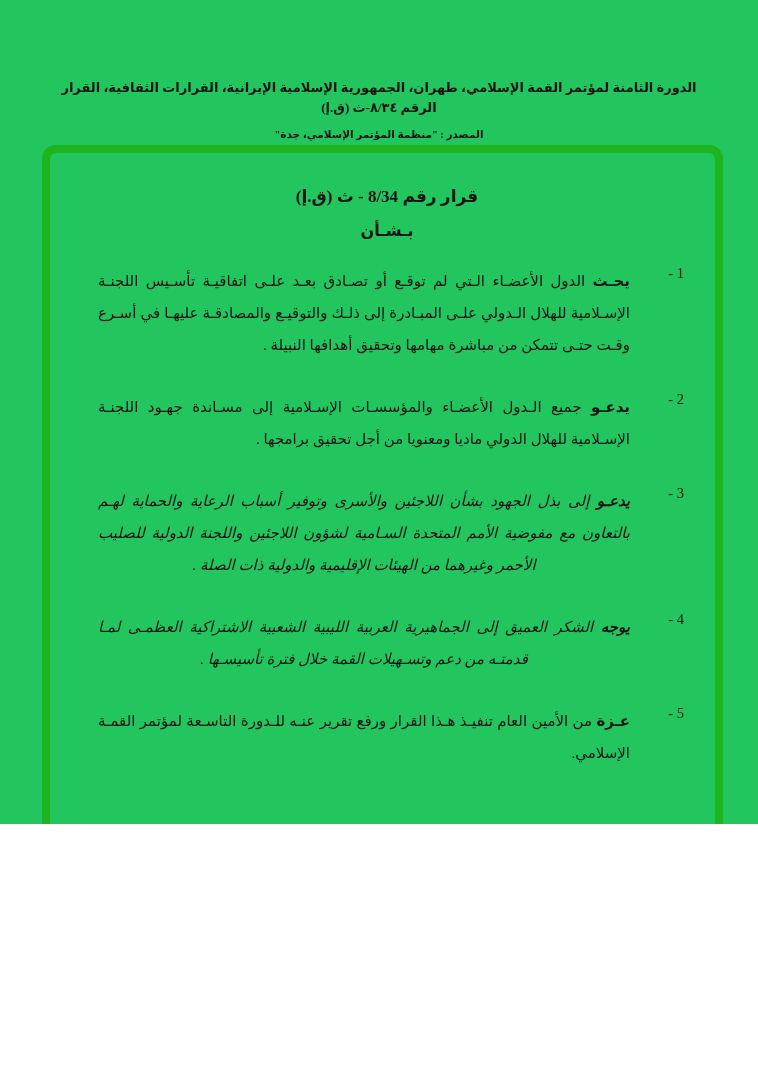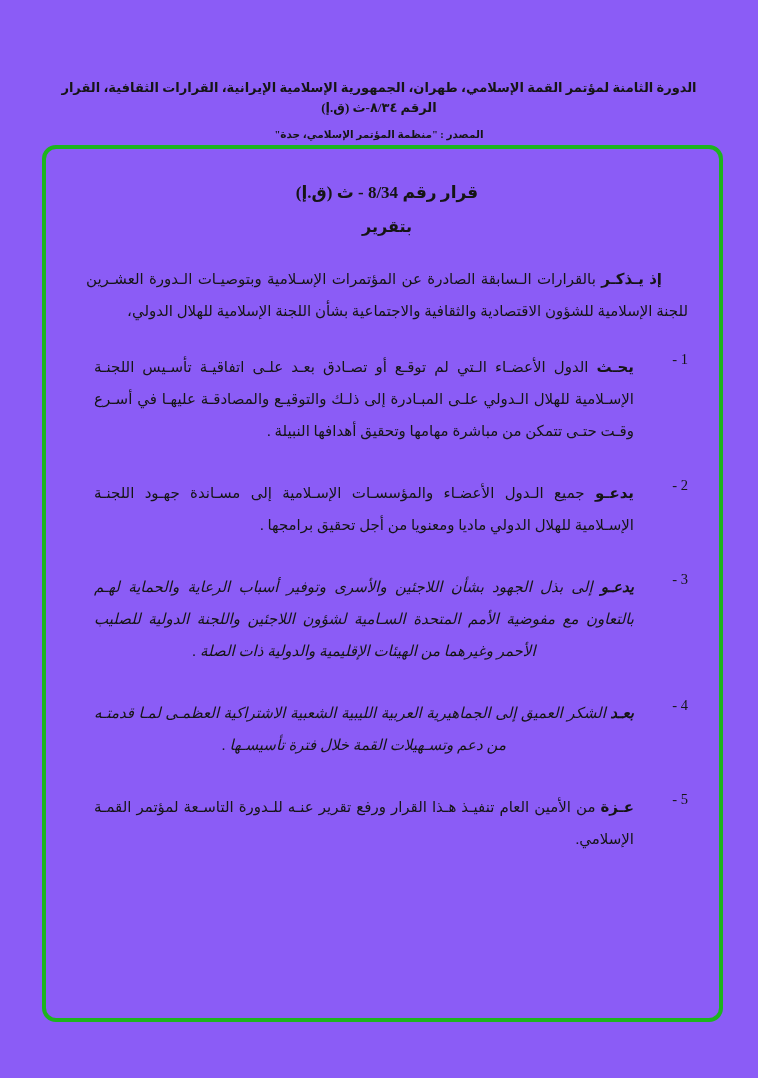--- a/index.html
+++ b/index.html
@@ -1,34 +1,34 @@
 <!DOCTYPE html>
 <html lang="ar"><head>
 <meta charset="utf-8">
 <style>
   html,body { margin:0; padding:0; background:#ffffff; }
   .page {
     position:relative;
-    width:758px; height:1078px;
-    background:#8b5cf6;
+    width:758px; height:824px;
+    background:#22c55e;
     color:#151515;
     font-family:"Liberation Serif","DejaVu Sans",serif;
     overflow:hidden;
   }
   
   .header { direction:rtl; text-align:center; padding-top:78px; font-weight:bold; }
   .header .line1 { font-size:13px; line-height:20px; padding:0 56px; }
   .header .line2 { font-size:10.5px; line-height:14px; margin-top:10px; }
 
   
   .frame {
     position:absolute; left:42px; top:145px;
     box-sizing:border-box;
     width:681px; height:877px;
-    border:4px solid #ef4444;
+    border:8px solid #ef4444;
     border-radius:14px;
     padding:28px 31px 0 40px;
     direction:rtl;
     overflow:hidden;
   }
   .doc-title { text-align:center; font-weight:bold; }
   .doc-title .t1 { font-size:17px; line-height:20px; margin-top:6px; }
   .doc-title .t2 { font-size:16px; line-height:20px; margin-top:14px; }
   .doc-title .t3 { font-size:17px; line-height:21px; margin-top:14px; }
 
@@ -55,43 +55,42 @@
 
   <div class="header">
     <div class="line1">الدورة الثامنة لمؤتمر القمة الإسلامي، طهران، الجمهورية الإسلامية الإيرانية، القرارات الثقافية، القرار الرقم ٨/٣٤-ث (ق.إ)</div>
     <div class="line2">المصدر :  "منظمة المؤتمر الإسلامي، جدة"</div>
   </div>
 
   <div class="frame" style="border-color: rgb(29, 180, 29);">
 
     <div class="doc-title">
       <div class="t1">قرار رقم 8/34 - ث (ق.إ)</div>
-      <div class="t2">بتقرير</div>
+      <div class="t2">بـشـأن</div>
     </div>
 
     <div class="preamble">
-      <p><b class="lead">إذ يـذكـر</b> <span>بالقرارات الـسابقة الصادرة عن المؤتمرات الإسـلامية وبتوصيـات الـدورة العشـرين للجنة الإسلامية للشؤون الاقتصادية والثقافية والاجتماعية بشأن اللجنة الإسلامية للهلال الدولي،</span></p>
     </div>
 
     <div class="items">
       <div class="item">
         <span class="num">1 -</span>
         <p class="itext"><b class="lead">يحـث</b> <span>الدول الأعضـاء الـتي لم توقـع أو تصـادق بعـد علـى اتفاقيـة تأسـيس اللجنـة الإسـلامية للهلال الـدولي علـى المبـادرة إلى ذلـك والتوقيـع والمصادقـة عليهـا في أسـرع وقـت حتـى تتمكن من مباشرة مهامها وتحقيق أهدافها النبيلة .</span></p>
       </div>
       <div class="item">
         <span class="num">2 -</span>
         <p class="itext"><b class="lead">يدعـو</b> <span>جميع الـدول الأعضـاء والمؤسسـات الإسـلامية إلى مسـاندة جهـود اللجنـة الإسـلامية للهلال الدولي ماديا ومعنويا من أجل تحقيق برامجها .</span></p>
       </div>
       <div class="item">
         <span class="num">3 -</span>
         <p class="itext"><b class="lead">يدعـو</b> <span>إلى بذل الجهود بشأن اللاجئين والأسرى وتوفير أسباب الرعاية والحماية لهـم بالتعاون مع مفوضية الأمم المتحدة السـامية لشؤون اللاجئين واللجنة الدولية للصليب الأحمر وغيرهما من الهيئات الإقليمية والدولية ذات الصلة .</span></p>
       </div>
       <div class="item">
         <span class="num">4 -</span>
-        <p class="itext"><b class="lead">بعـد</b> <span>الشكر العميق إلى الجماهيرية العربية الليبية الشعبية الاشتراكية العظمـى لمـا قدمتـه من دعم وتسـهيلات القمة خلال فترة تأسيسـها .</span></p>
+        <p class="itext"><b class="lead">يوجه</b> <span>الشكر العميق إلى الجماهيرية العربية الليبية الشعبية الاشتراكية العظمـى لمـا قدمتـه من دعم وتسـهيلات القمة خلال فترة تأسيسـها .</span></p>
       </div>
       <div class="item">
         <span class="num">5 -</span>
         <p class="itext"><b class="lead">عـزة</b> <span>من الأمين العام تنفيـذ هـذا القرار ورفع تقرير عنـه للـدورة التاسـعة لمؤتمر القمـة الإسلامي.</span></p>
       </div>
     </div>
 
   </div>
 </div>
 

